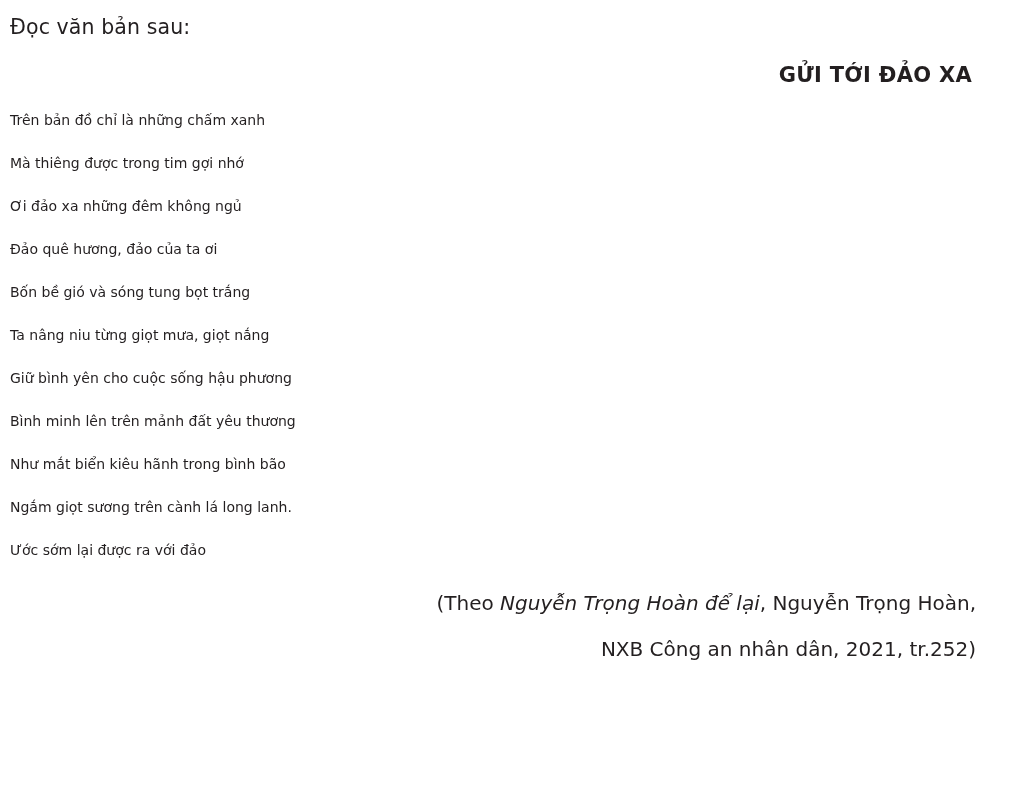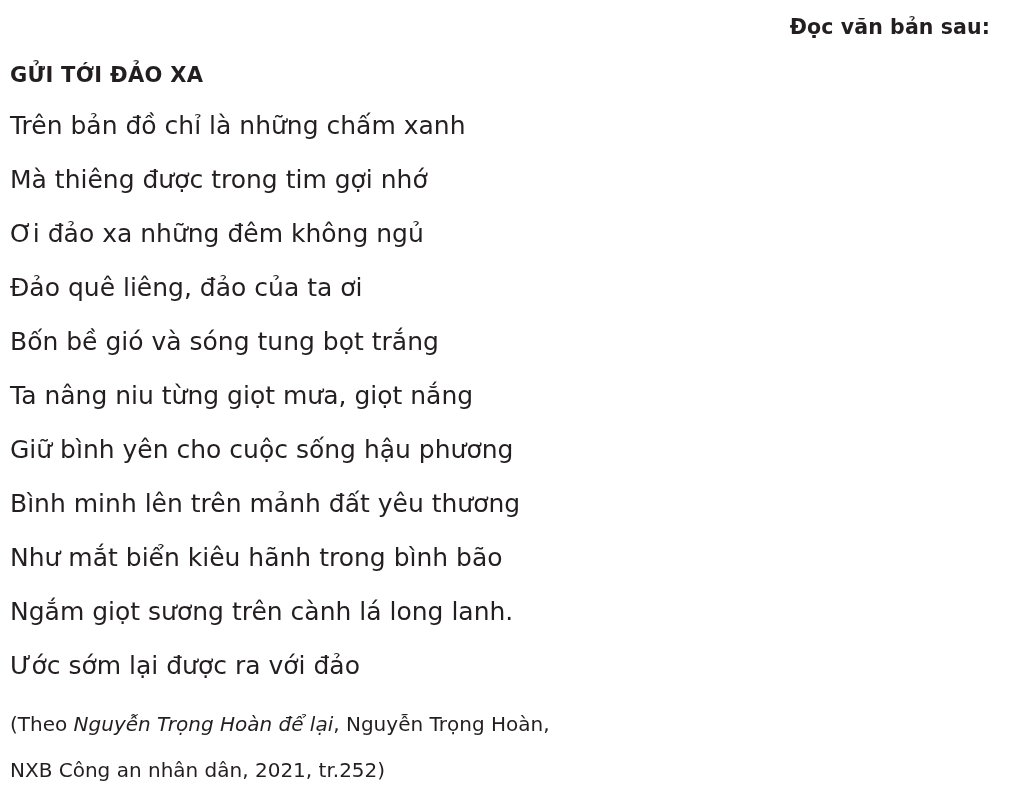--- a/index.html
+++ b/index.html
@@ -16,45 +16,45 @@
   }
   .page {
     position: relative;
     width: 1024px;
     height: 785px;
     box-sizing: border-box;
     padding: 10px 34px 0 10px;
   }
   .instruction {
     font-size: 20.5px;
-    font-weight: bold;
+    font-weight: normal;
     letter-spacing: 0.1px;
     margin: 4px 0 0 0;
     line-height: 1.3;
-    text-align: right;
   }
   .poem-title {
-    text-align: left;
+    text-align: right;
     font-size: 21px;
     font-weight: bold;
     letter-spacing: 0.3px;
     margin: 22px 0 0 0;
     padding-right: 18px;
   }
   .poem {
     margin: 26px 0 0 0;
   }
   .poem-line {
-    font-size: 25px;
+    font-size: 14px;
     line-height: 1.0;
     margin: 0 0 29px 0;
     white-space: pre;
   }
   .attribution {
     margin-top: 36px;
+    text-align: right;
     padding-right: 14px;
   }
   .attribution-line {
     font-size: 20px;
     line-height: 1.0;
     margin-bottom: 26px;
     white-space: pre;
   }
   .italic {
     font-style: italic;
@@ -66,21 +66,21 @@
 <div class="page">
 
   <div class="instruction">Đọc văn bản sau:</div>
 
   <div class="poem-title">GỬI TỚI ĐẢO XA</div>
 
   <div class="poem">
     <div class="poem-line">Trên bản đồ chỉ là những chấm xanh</div>
     <div class="poem-line">Mà thiêng được trong tim gợi nhớ</div>
     <div class="poem-line">Ơi đảo xa những đêm không ngủ</div>
-    <div class="poem-line">Đảo quê liêng, đảo của ta ơi</div>
+    <div class="poem-line">Đảo quê hương, đảo của ta ơi</div>
     <div class="poem-line">Bốn bề gió và sóng tung bọt trắng</div>
     <div class="poem-line">Ta nâng niu từng giọt mưa, giọt nắng</div>
     <div class="poem-line">Giữ bình yên cho cuộc sống hậu phương</div>
     <div class="poem-line">Bình minh lên trên mảnh đất yêu thương</div>
     <div class="poem-line">Như mắt biển kiêu hãnh trong bình bão</div>
     <div class="poem-line">Ngắm giọt sương trên cành lá long lanh.</div>
     <div class="poem-line">Ước sớm lại được ra với đảo</div>
   </div>
 
   <div class="attribution">

